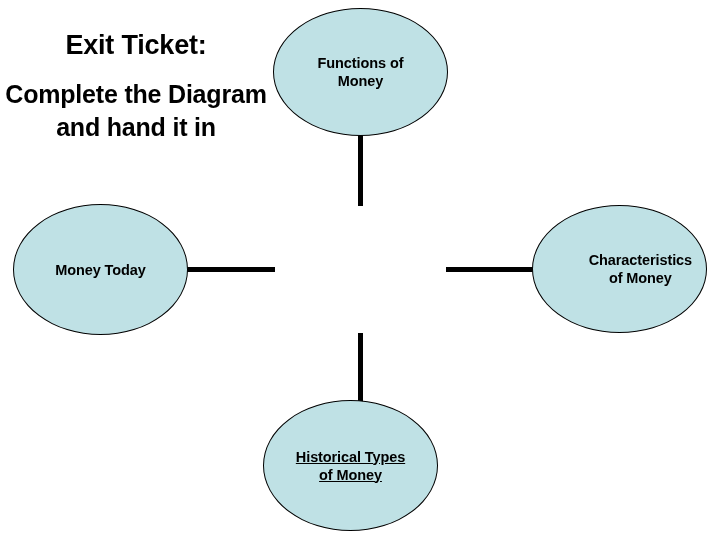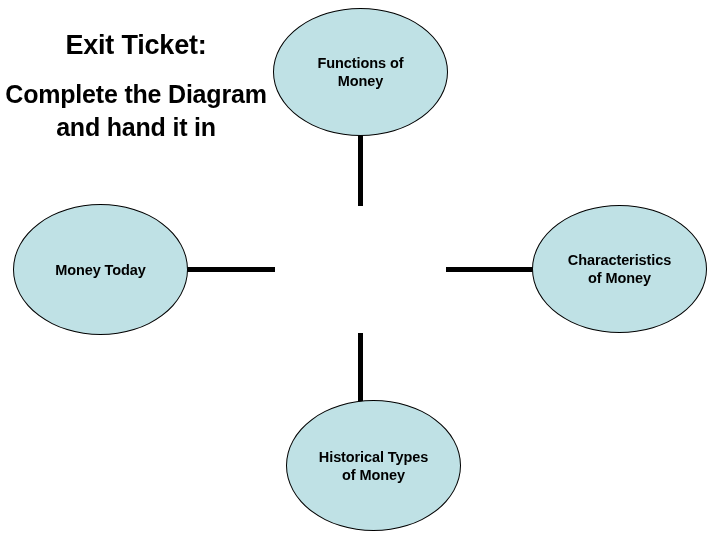--- a/index.html
+++ b/index.html
@@ -69,22 +69,22 @@
   }
   .node .label {
     display: block;
     padding: 0 14px;
     white-space: pre-line;
   }
   
   #node-top    { left: 273px; top: 8px;   width: 175px; height: 128px; }
   #node-center { left: 273px; top: 204px; width: 175px; height: 131px; }
   #node-left   { left: 13px;  top: 204px; width: 175px; height: 131px; }
-  #node-right  { left: 532px; top: 205px; width: 175px; height: 128px; }
-  #node-bottom { left: 286px; top: 400px; width: 175px; height: 131px; }
+  #node-right  { left: 532px; top: 205px; width: 175px; height: 128px; justify-content: flex-end; }
+  #node-bottom { left: 263px; top: 400px; width: 175px; height: 131px; text-decoration: underline; }
 
   #node-center .label { font-size: 14.5px; }
 </style>
 </head>
 <body>
 
 <div id="canvas">
 
   <div id="heading">
     <span class="line1">Exit Ticket:</span>

